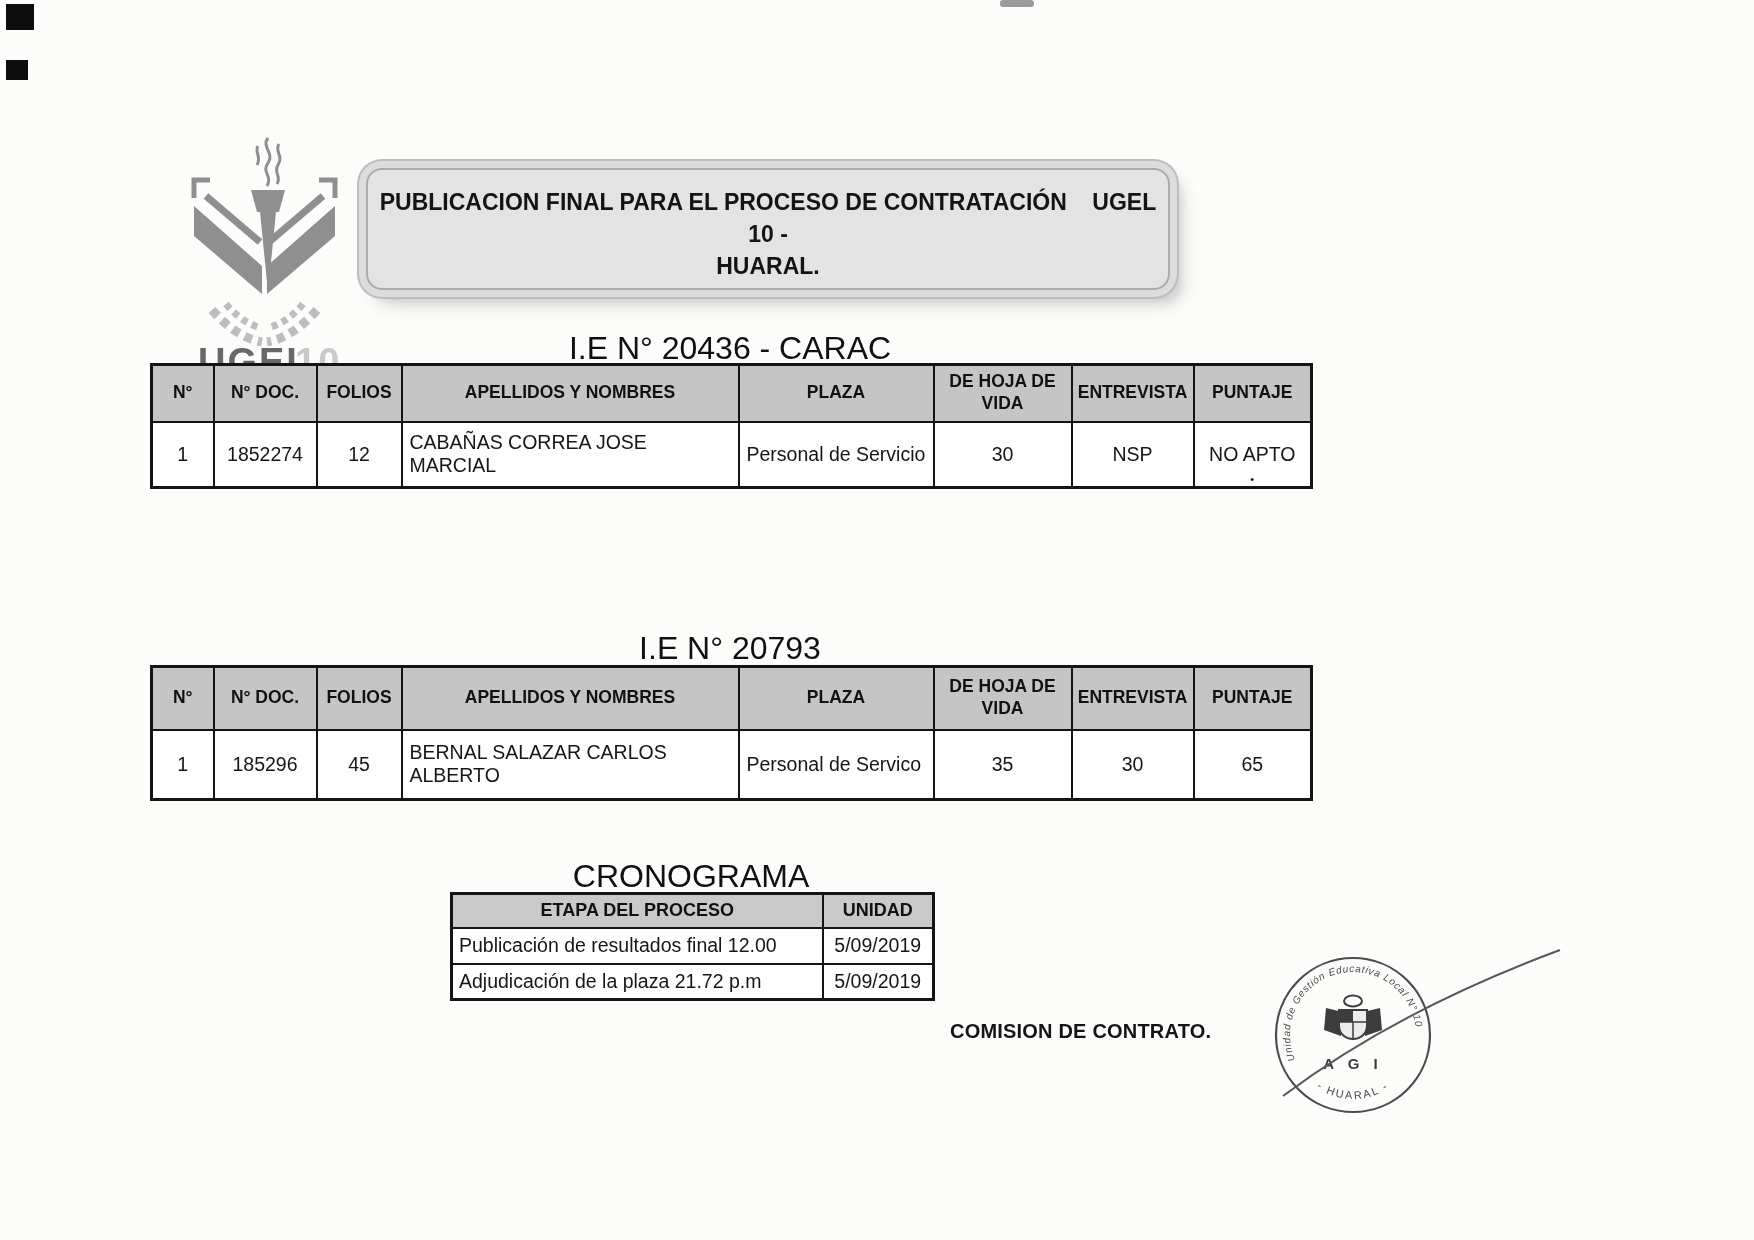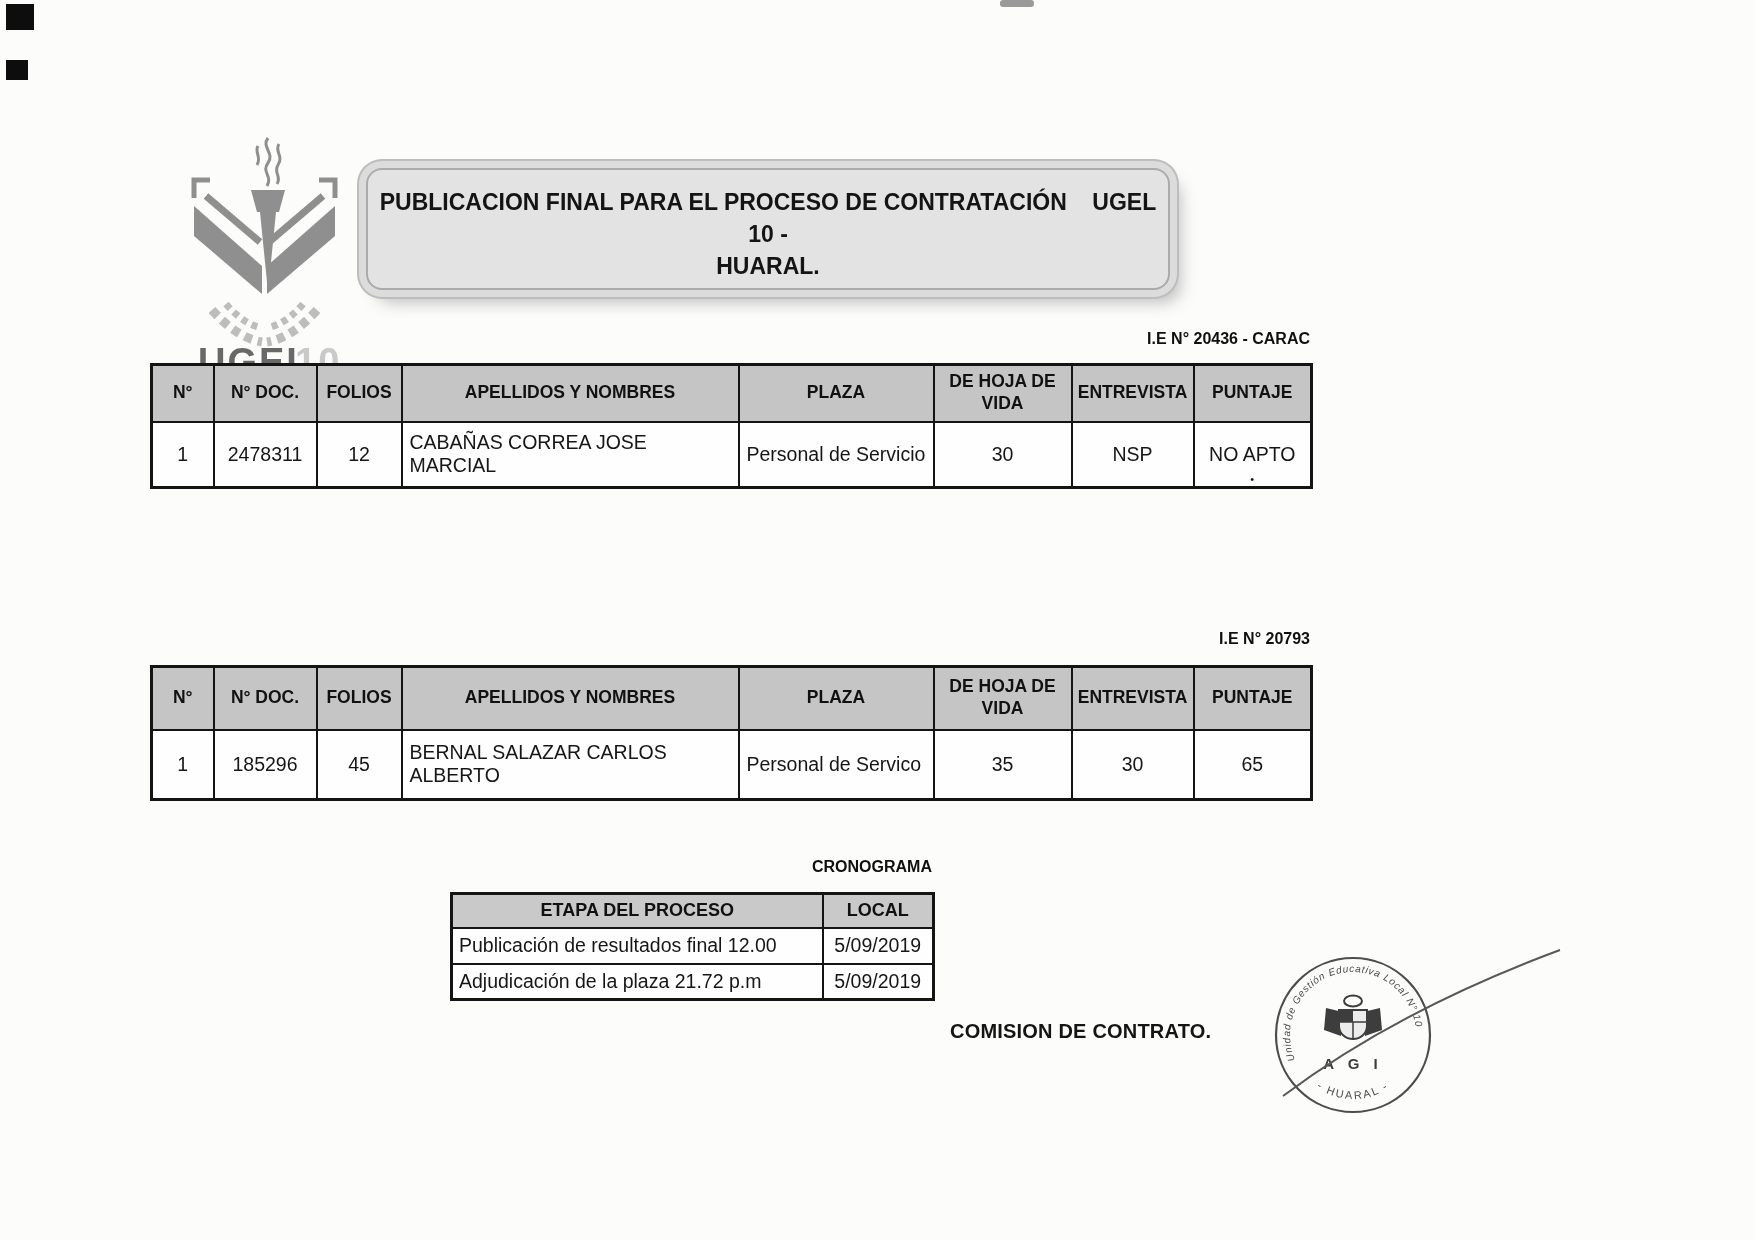--- a/index.html
+++ b/index.html
@@ -17,21 +17,21 @@
     position:absolute; left:366px; top:168px; width:800px; height:118px;
     background:#e3e3e3; border:2px solid #ababab; border-radius:16px;
     box-shadow:0 0 0 7px #dcdcdc, 0 0 0 9px #bdbdbd, 10px 12px 16px rgba(110,110,110,.45);
     display:flex; justify-content:center; align-items:flex-start;
   }
   .title-box .title-text {
     margin-top:16px; font-size:23px; font-weight:bold; text-align:center;
     white-space:pre-wrap; line-height:1.4; color:#141414;
   }
 
-  .section-title { position:absolute; font-size:16px; font-weight:bold; text-align:right; color:#101010; }
+  .section-title { position:absolute; font-size:32px; font-weight:normal; text-align:center; color:#101010; }
 
   table.data-table { position:absolute; border-collapse:collapse; table-layout:fixed; background:#fff; }
   table.data-table, table.data-table th, table.data-table td { border:2px solid #141414; }
   table.data-table { border-width:3px; }
   table.data-table th {
     background:#c5c5c5; font-weight:bold; font-size:17.5px; text-align:center;
     vertical-align:middle; padding:2px 4px; line-height:1.25; color:#111;
   }
   table.data-table td {
     font-size:19.5px; text-align:center; vertical-align:middle; padding:2px 4px;
@@ -124,21 +124,21 @@
       <th>N° DOC.</th>
       <th>FOLIOS</th>
       <th>APELLIDOS Y NOMBRES</th>
       <th>PLAZA</th>
       <th>DE HOJA DE VIDA</th>
       <th>ENTREVISTA</th>
       <th>PUNTAJE</th>
     </tr>
     <tr style="height:66px">
       <td>1</td>
-      <td>2478311</td>
+      <td>1852274</td>
       <td>12</td>
       <td class="cell-left">CABAÑAS CORREA JOSE MARCIAL</td>
       <td class="cell-left">Personal de Servicio</td>
       <td>30</td>
       <td>NSP</td>
       <td><span>NO APTO</span><span class="ink-dot">•</span></td>
     </tr>
   </tbody>
     </table>
 
@@ -182,21 +182,21 @@
   <div class="section-title" style="left:450px; top:858px; width:482px;">CRONOGRAMA</div>
 
   <table class="cron-table" style="left:450px; top:892px; width:482px;">
     <colgroup>
         <col style="width:371px">
         <col style="width:111px">
       </colgroup>
     <tbody>
         <tr style="height:34px">
       <th>ETAPA DEL PROCESO</th>
-      <th>LOCAL</th>
+      <th>UNIDAD</th>
     </tr>
     <tr style="height:36px">
       <td class="cell-left">Publicación de resultados final 12.00</td>
       <td class="cell-center">5/09/2019</td>
     </tr>
     <tr style="height:36px">
       <td class="cell-left">Adjudicación de la plaza 21.72 p.m</td>
       <td class="cell-center">5/09/2019</td>
     </tr>
   </tbody>

